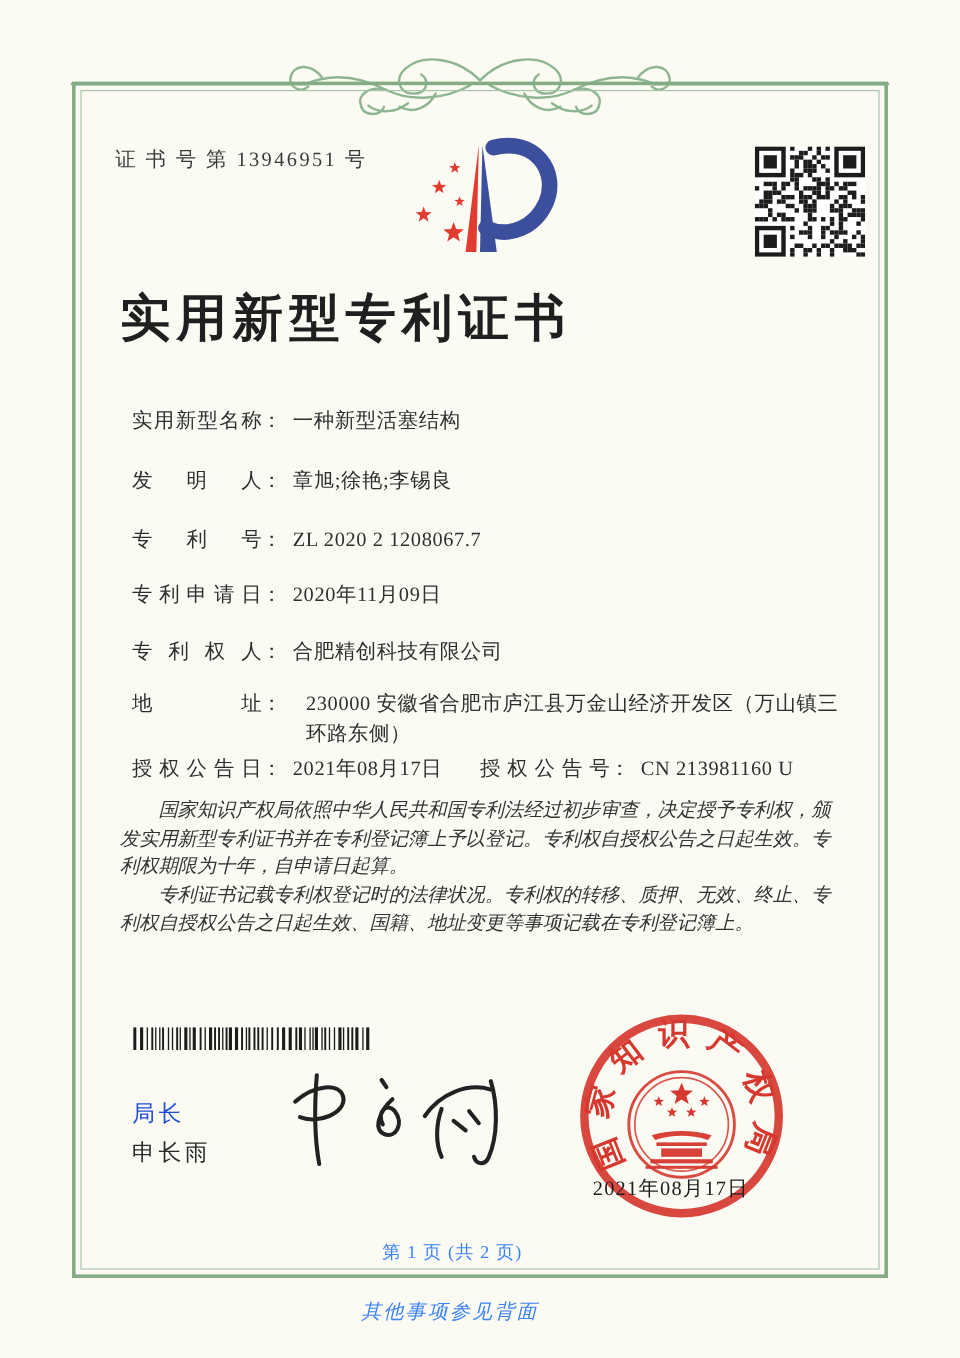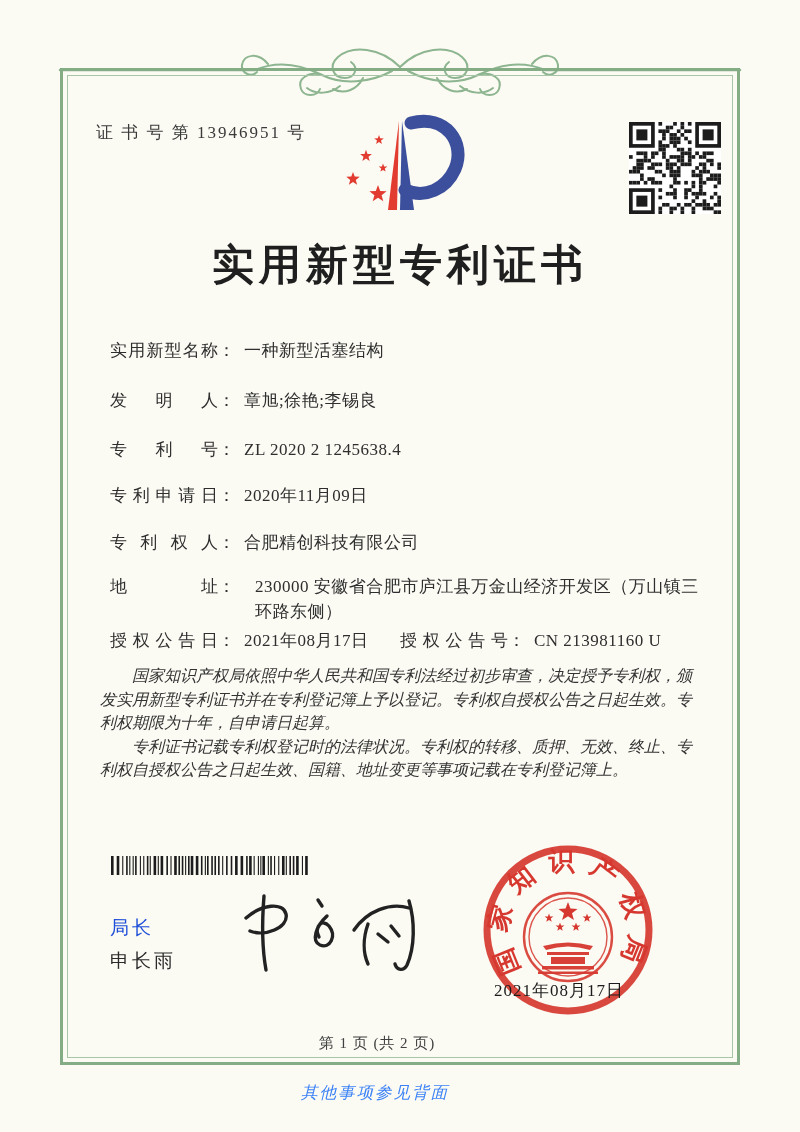--- a/index.html
+++ b/index.html
@@ -13,42 +13,42 @@
   
   .frame{
     left:60px;top:68px;width:680px;height:997px;
     box-sizing:border-box;border:3px solid #84ac85;
   }
   .frame-inner{position:absolute;inset:4px;border:1px solid #a8c5a8;}
   .cert-no{left:96px;top:121px;font-size:17px;letter-spacing:2px;color:#3a3a3a;}
   .logo{left:333px;top:108px;width:150px;height:122px;}
   .qr{left:629px;top:122px;width:92px;height:92px;}
   .title{
-    left:100px;top:237px;width:600px;text-align:center;
+    left:100px;top:237px;width:600px;
     font-size:42px;letter-spacing:5px;font-weight:600;color:#1f1f1f;
   }
   .field-row{left:110px;display:flex;align-items:flex-start;font-size:17px;color:#2e2e2e;line-height:25px;}
   .f-label{
     display:inline-block;width:108px;flex:0 0 108px;
     text-align:justify;text-align-last:justify;
   }
   .f-colon{flex:0 0 auto;}
   .f-value{margin-left:9px;letter-spacing:0.5px;}
   .addr-value{width:452px;margin-left:20px;}
   .grant-2{left:400px;}
   .paras{left:100px;top:664px;width:604px;font-size:16px;line-height:23.5px;color:#333;}
   .paras p{margin:0;text-indent:2em;}
   .kai{font-style:italic;}
   .barcode{left:111px;top:856px;width:198px;height:19px;}
   .signer-title{left:110px;top:915px;font-size:19px;font-family:"Liberation Sans","DejaVu Sans",sans-serif;color:#1d4ed8;letter-spacing:3px;}
   .signer-name{left:110px;top:948px;font-size:19px;font-family:"Liberation Sans","DejaVu Sans",sans-serif;color:#2a2a2a;letter-spacing:3px;}
   .signature{left:222px;top:876px;width:210px;height:120px;}
   .seal{left:479px;top:841px;width:178px;height:178px;}
   .seal-date{left:494px;top:979px;font-size:17px;letter-spacing:1px;color:#1c1c1c;}
-  .page-no{left:0;top:1034px;width:754px;text-align:center;font-size:15px;color:#404040;letter-spacing:1px;}
+  .page-no{left:0;top:1034px;width:754px;text-align:center;font-size:15px;color:#3b82f6;letter-spacing:1px;}
   .back-note{left:0;top:1082px;width:750px;text-align:center;font-size:16.5px;color:#3b82f6;letter-spacing:2px;}
   .ornament{left:0;top:20px;width:800px;height:100px;}
 </style>
 </head>
 <body>
 
 <svg class="abs ornament" viewBox="0 0 800 100">
   <g id="orn" stroke="#8db58f" stroke-width="2" fill="none" stroke-linecap="round">
     <path d="M400,47 C420,27 448,25 462,37 C472,46 467,58 455,58 C445,58 441,48 449,42"></path>
     <path d="M408,51 C430,63 458,65 478,55 C500,44 522,40 545,50"></path>
@@ -296,21 +296,21 @@
   <span class="f-value">一种新型活塞结构</span>
 </div>
 <div class="abs field-row" style="top:388px">
   <span class="f-label">发明人</span>
     <span class="f-colon">：</span>
   <span class="f-value">章旭;徐艳;李锡良</span>
 </div>
 <div class="abs field-row" style="top:437px">
   <span class="f-label">专利号</span>
     <span class="f-colon">：</span>
-  <span class="f-value">ZL 2020 2 1245638.4</span>
+  <span class="f-value">ZL 2020 2 1208067.7</span>
 </div>
 <div class="abs field-row" style="top:483px">
   <span class="f-label">专利申请日</span>
     <span class="f-colon">：</span>
   <span class="f-value">2020年11月09日</span>
 </div>
 <div class="abs field-row" style="top:530px">
   <span class="f-label">专利权人</span>
     <span class="f-colon">：</span>
   <span class="f-value">合肥精创科技有限公司</span>

